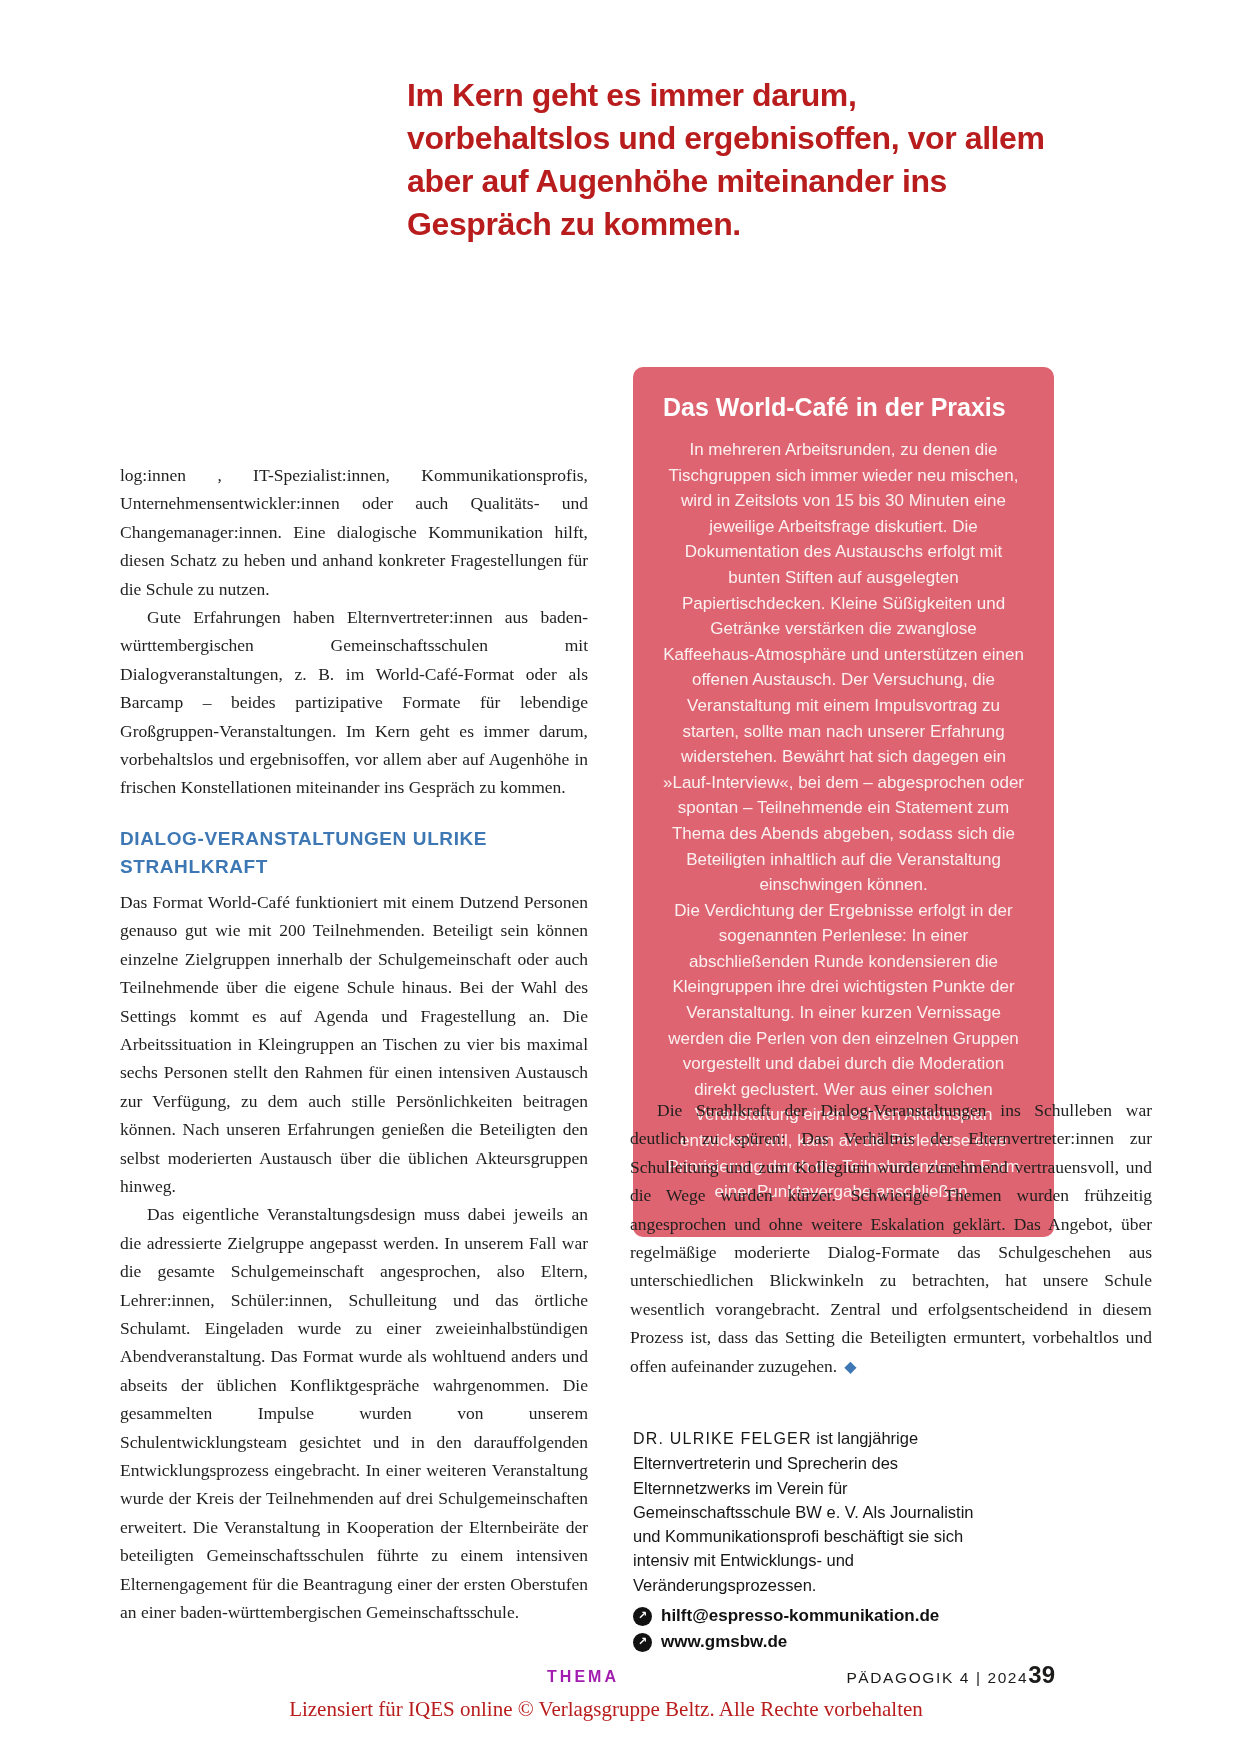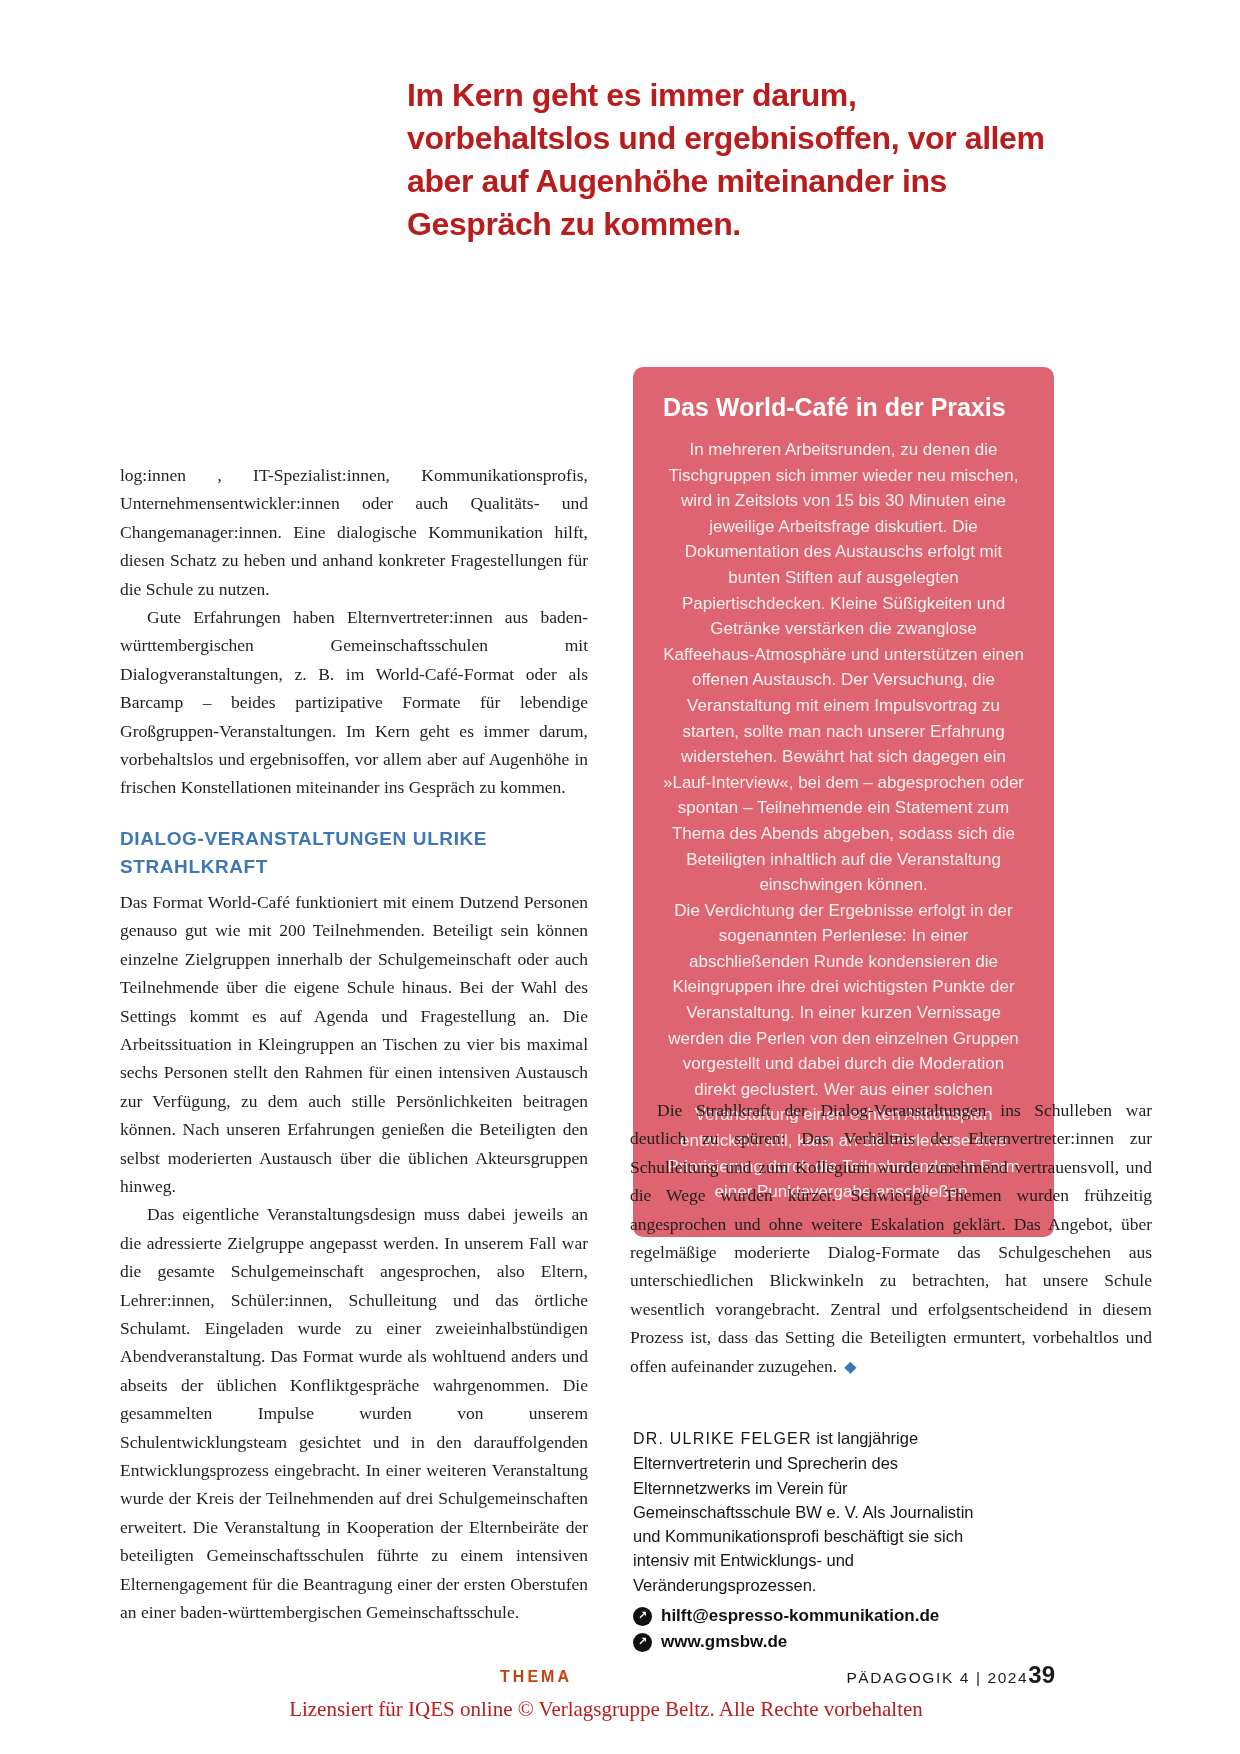--- a/index.html
+++ b/index.html
@@ -89,21 +89,22 @@
     display: flex; align-items: center; justify-content: center;
     font-size: 11px; font-weight: bold; flex: 0 0 19px;
     font-family: "DejaVu Sans", sans-serif;
   }
 
   
   .footer-section {
     position: absolute; left: 0; top: 1668px; width: 1072px;
     text-align: center;
     font-size: 16px; font-weight: bold; letter-spacing: 3px;
-    color: #c2410c;
+    color: #a21caf;
+    padding-left: 47px;
   }
   .footer-right {
     position: absolute; top: 1661px; right: 185px;
     display: flex; align-items: baseline; gap: 0;
     white-space: nowrap;
   }
   .footer-mag  { font-size: 15.5px; letter-spacing: 1.6px; color: #1b1b1a; }
   .footer-page { font-size: 24px; font-weight: bold; color: #1b1b1a; }
   .license {
     position: absolute; left: 0; top: 1697px; width: 1212px;

